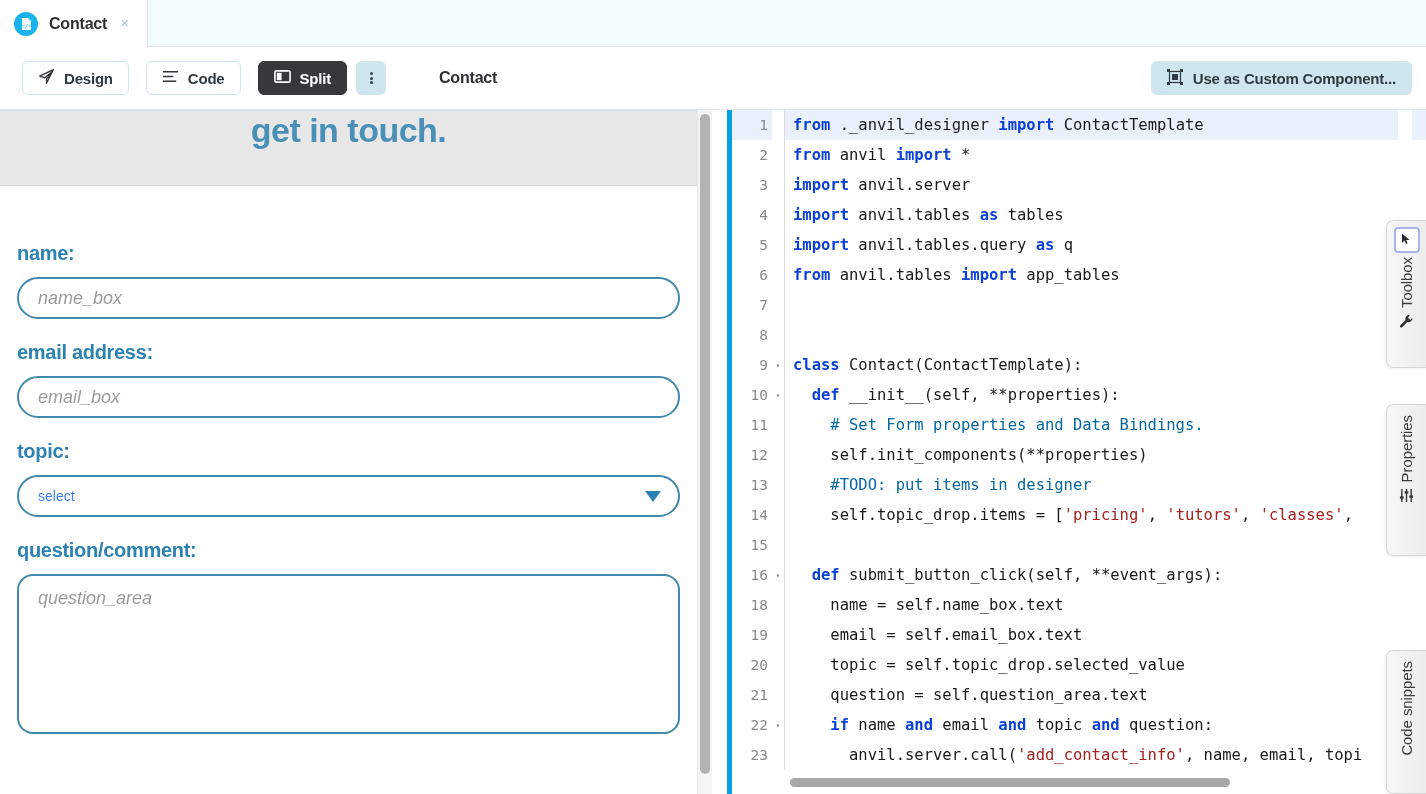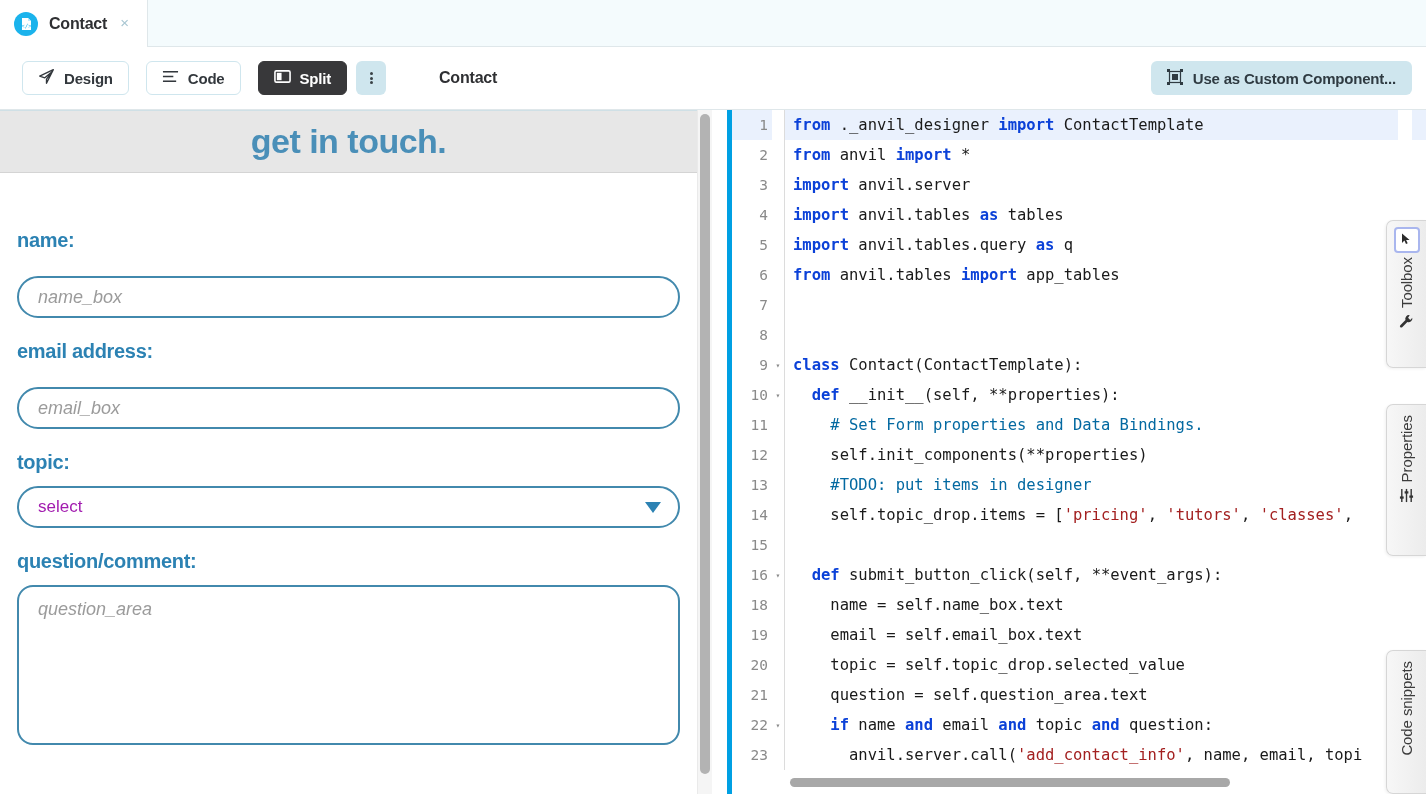--- a/index.html
+++ b/index.html
@@ -78,47 +78,47 @@
     background: #cfe6ee; border-radius: 6px;
     color: #2f3b42; font-size: 15px; font-weight: bold; letter-spacing: -0.2px;
   }
 
   
   .design-pane {
     position: absolute; top: 110px; left: 0; width: 697px; height: 684px;
     background: #fff; overflow: hidden;
   }
   .form-header {
-    height: 63px; background: #e7e7e7;
+    height: 76px; background: #e7e7e7;
     border-top: 1px solid #cfe0e6; border-bottom: 1px solid #d4d4d4;
-    display: flex; align-items: center; justify-content: center;
+    display: flex; align-items: flex-start; justify-content: center;
   }
   .form-header h1 {
     font-size: 34px; font-weight: bold; color: #4a8fb8; letter-spacing: -0.5px;
   }
   .form-body { padding: 12px 17px; }
   .field-label {
     font-size: 20px; font-weight: bold; color: #2c82b3;
     letter-spacing: -0.3px;
   }
   .txtbox {
     height: 42px; border: 2px solid #4289ad; border-radius: 21px;
     display: flex; align-items: center; padding: 0 19px;
-    background: #fff; margin-top: 24px;
+    background: #fff; margin-top: 12px;
   }
   .txtbox .ph {
     font-size: 18px; color: #9b9b9b; font-style: italic;
     font-family: "Liberation Sans", sans-serif;
   }
   .dropdown {
     height: 42px; border: 2px solid #4289ad; border-radius: 21px;
     display: flex; align-items: center; justify-content: space-between;
     padding: 0 17px 0 19px; background: #fff; margin-top: 12px;
   }
-  .dropdown .val { font-size: 17px; color: #a21caf; }
+  .dropdown .val { font-size: 14px; color: #3b82f6; }
   .caret {
     width: 0; height: 0;
     border-left: 8px solid transparent; border-right: 8px solid transparent;
     border-top: 11px solid #2c82b3;
   }
   .textarea-box {
     border: 2px solid #4289ad; border-radius: 16px;
     padding: 12px 19px; background: #fff; margin-top: 12px; height: 160px;
   }
   .textarea-box .ph {

